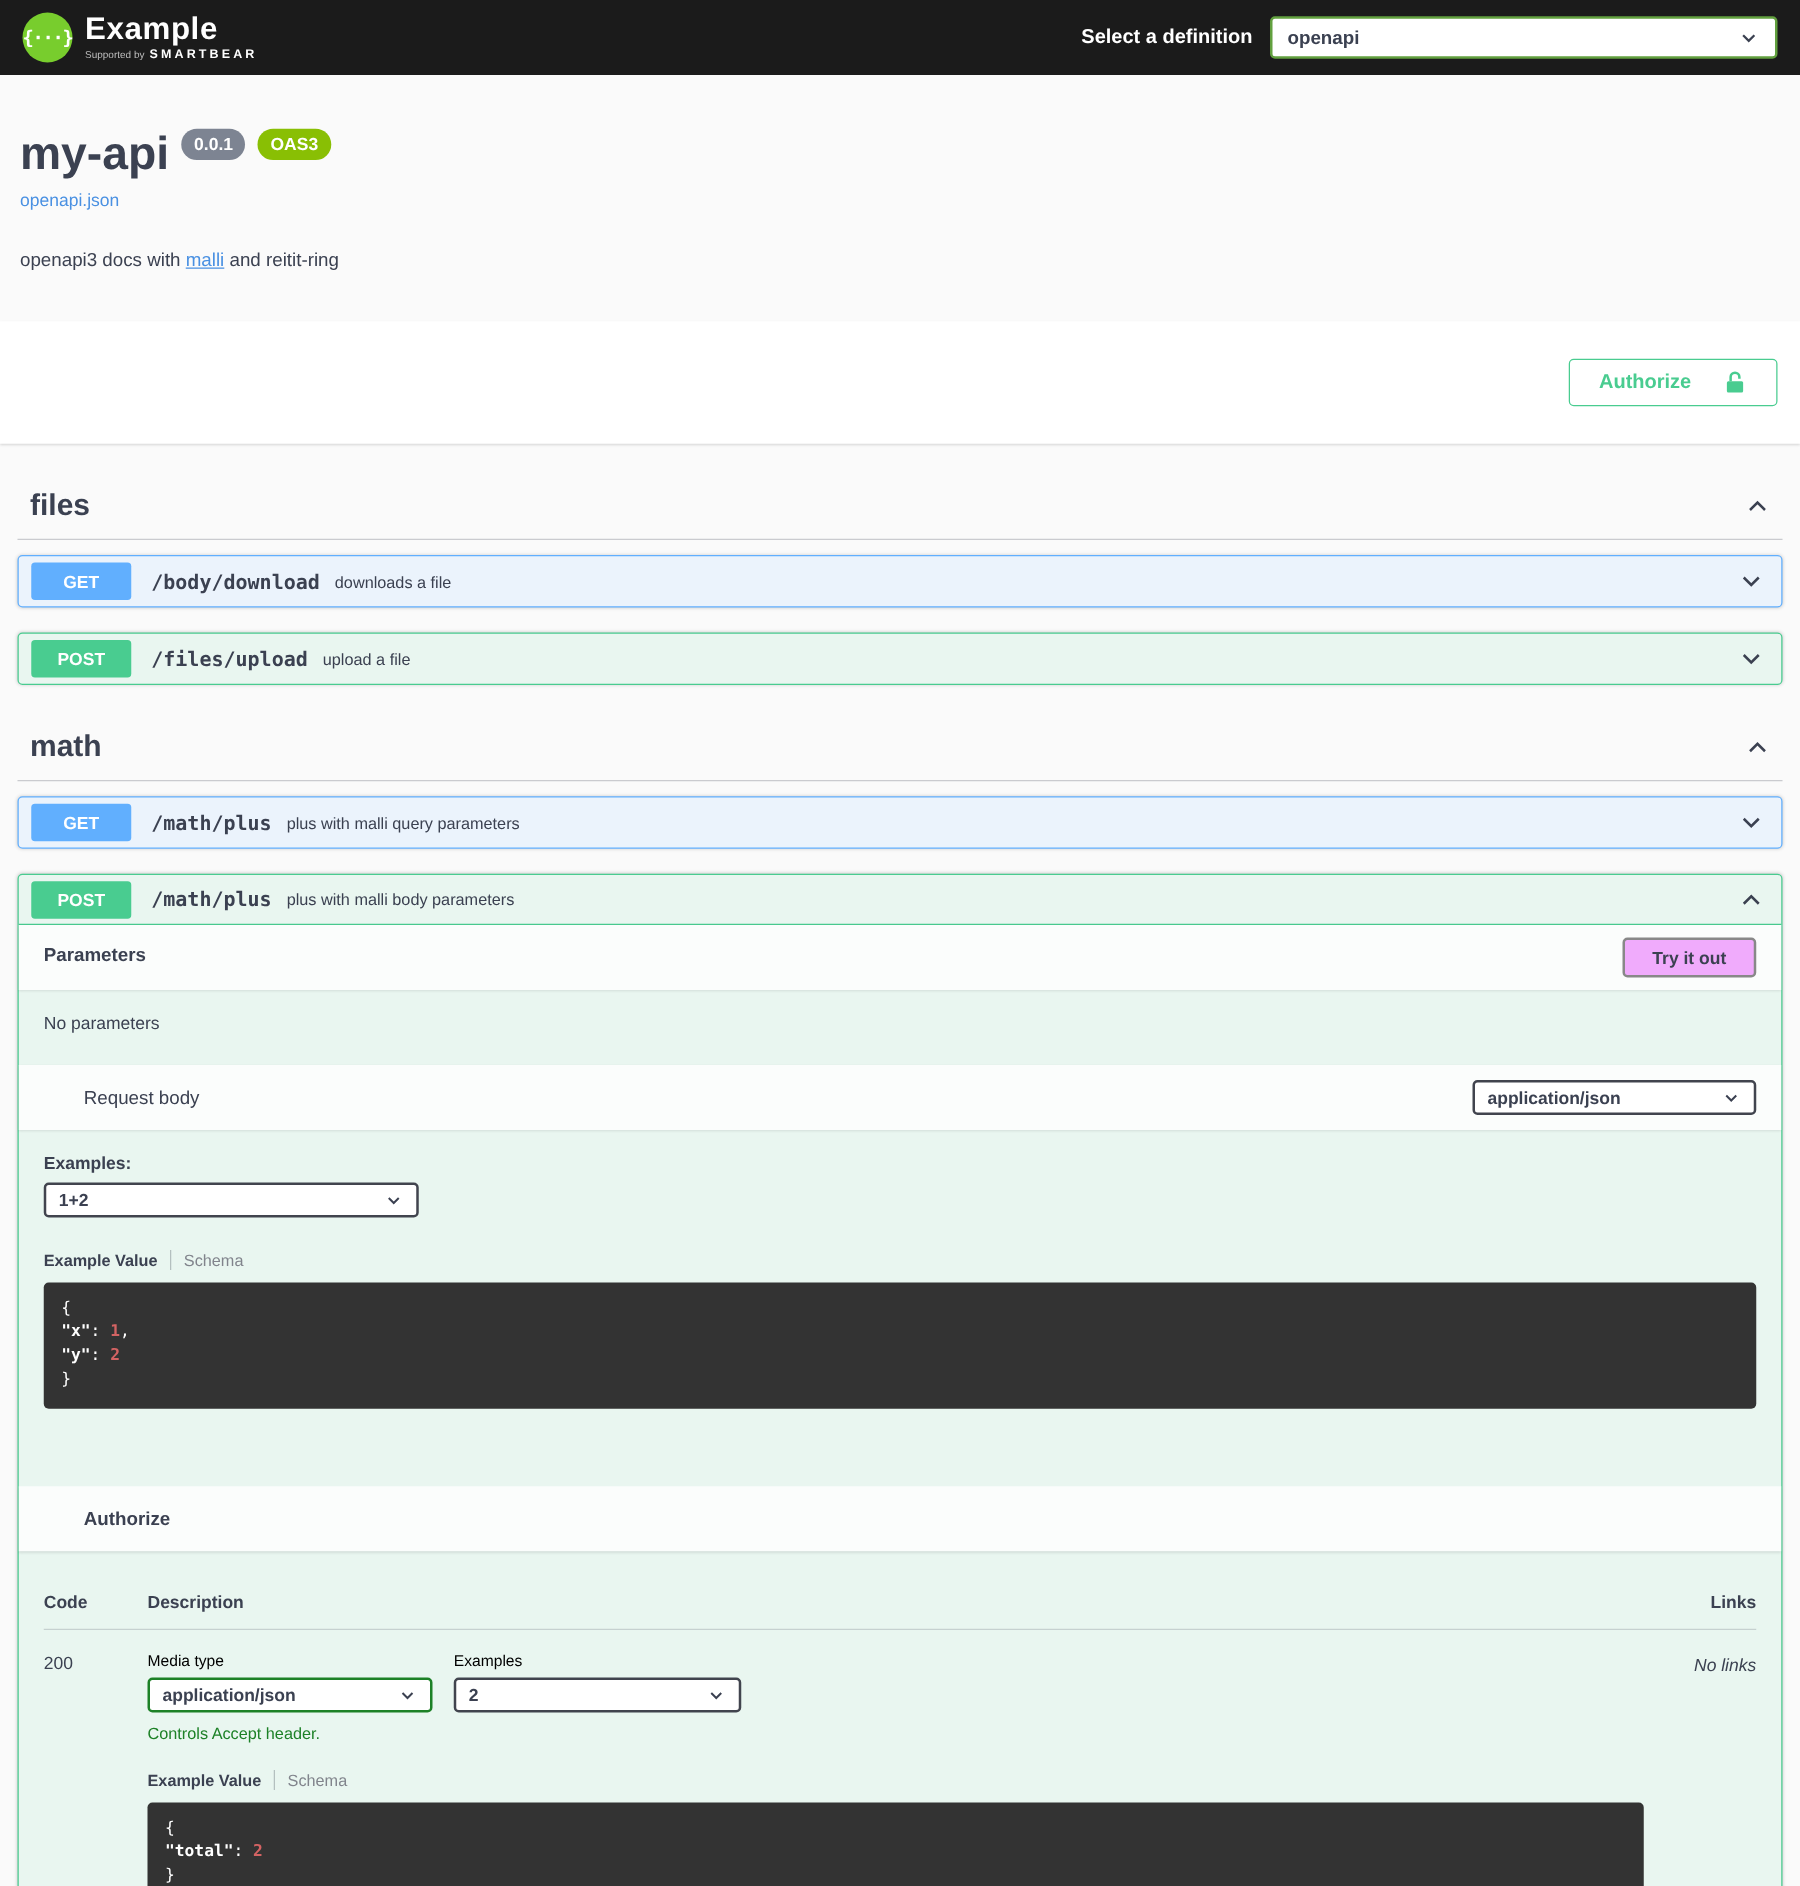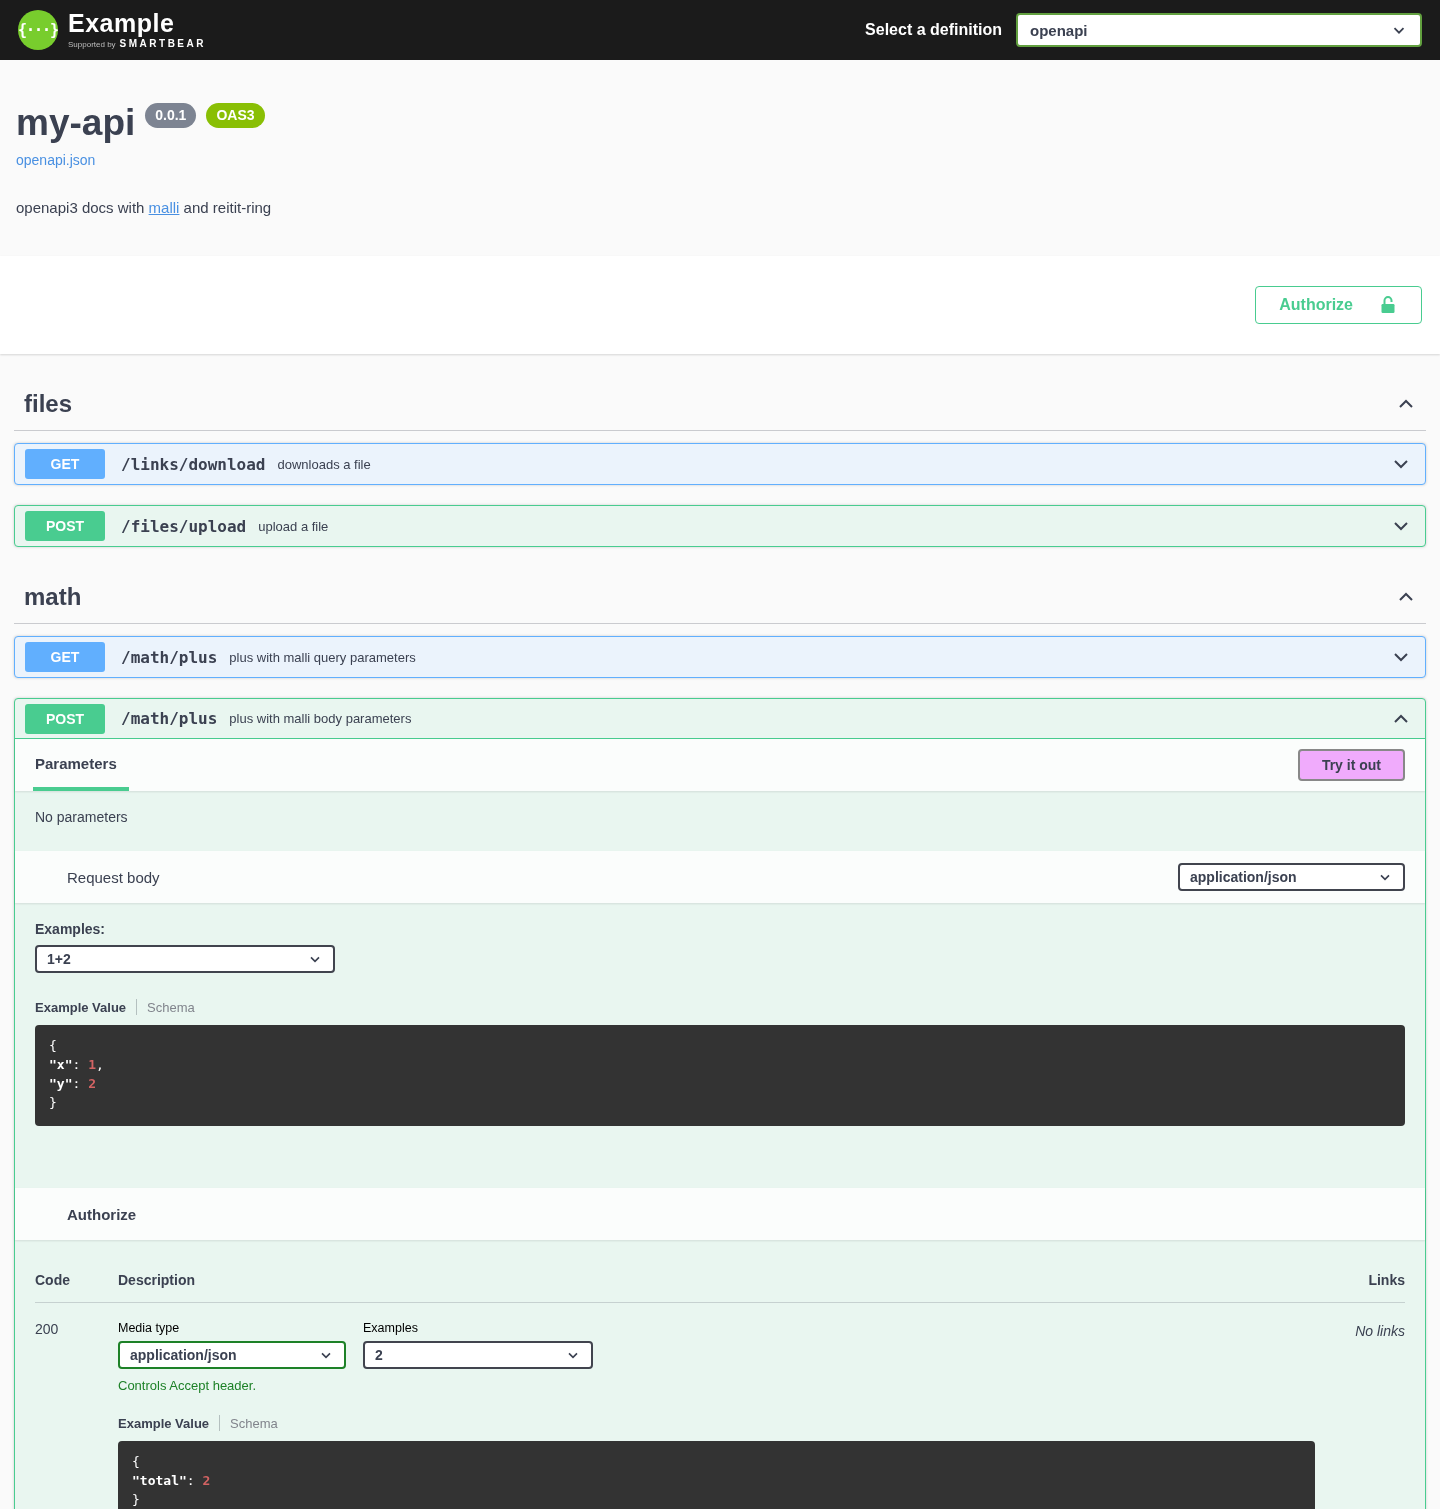--- a/index.html
+++ b/index.html
@@ -80,21 +80,21 @@
   .op-summ-text { margin-left:12px; font-size:13px; color:#3b4151; }
   .op-chevron { margin-left:auto; padding:0 4px; display:flex; cursor:pointer; }
 
   
   .opblock-body { }
   .section-header {
     background:rgba(255,255,255,.8); box-shadow:0 1px 2px rgba(0,0,0,.1);
     display:flex; align-items:center; justify-content:space-between;
     padding:0 20px; min-height:52px;
   }
-  .params-tab { align-self:stretch; display:flex; flex-direction:column; justify-content:space-between; padding-top:16px; }
+  .params-tab { align-self:stretch; display:flex; flex-direction:row; justify-content:space-between; padding-top:16px; }
   .params-tab .lbl { font-size:15px; font-weight:bold; color:#3b4151; }
   .params-tab .bar { height:4px; background:#49cc90; width:calc(100% + 14px); margin-left:-2px; margin-top:10px; }
   .btn-tryout {
     background:#f0abfc; border:2px solid #888; border-radius:4px; color:#3b4151;
     padding:6px 22px; font-size:14px; font-weight:bold; cursor:pointer;
     font-family:"Liberation Sans",sans-serif;
   }
   .sect-title { font-size:15px; color:#3b4151;margin-left:32px; }
   .no-params { padding:18px 20px 26px; font-size:14px; color:#3b4151; }
 
@@ -199,21 +199,21 @@
     <div class="tag-header">
       <h3>files</h3>
       <svg class="chev" width="20" height="20" viewBox="0 0 20 20">
           <polyline points="4,13 10,7 16,13" fill="none" stroke="#3b4151" stroke-width="2"></polyline>
         </svg>
     </div>
 
     <div class="opblock get">
       <div class="op-summary">
         <span class="method-badge get">GET</span>
-        <span class="op-path">/links/download</span>
+        <span class="op-path">/body/download</span>
         <span class="op-summ-text">downloads a file</span>
         <span class="op-chevron">
           <svg class="chev" width="20" height="20" viewBox="0 0 20 20">
               <polyline points="4,7 10,13 16,7" fill="none" stroke="#3b4151" stroke-width="2"></polyline>
             </svg>
         </span>
       </div>
     </div>
 
     <div class="opblock post">

